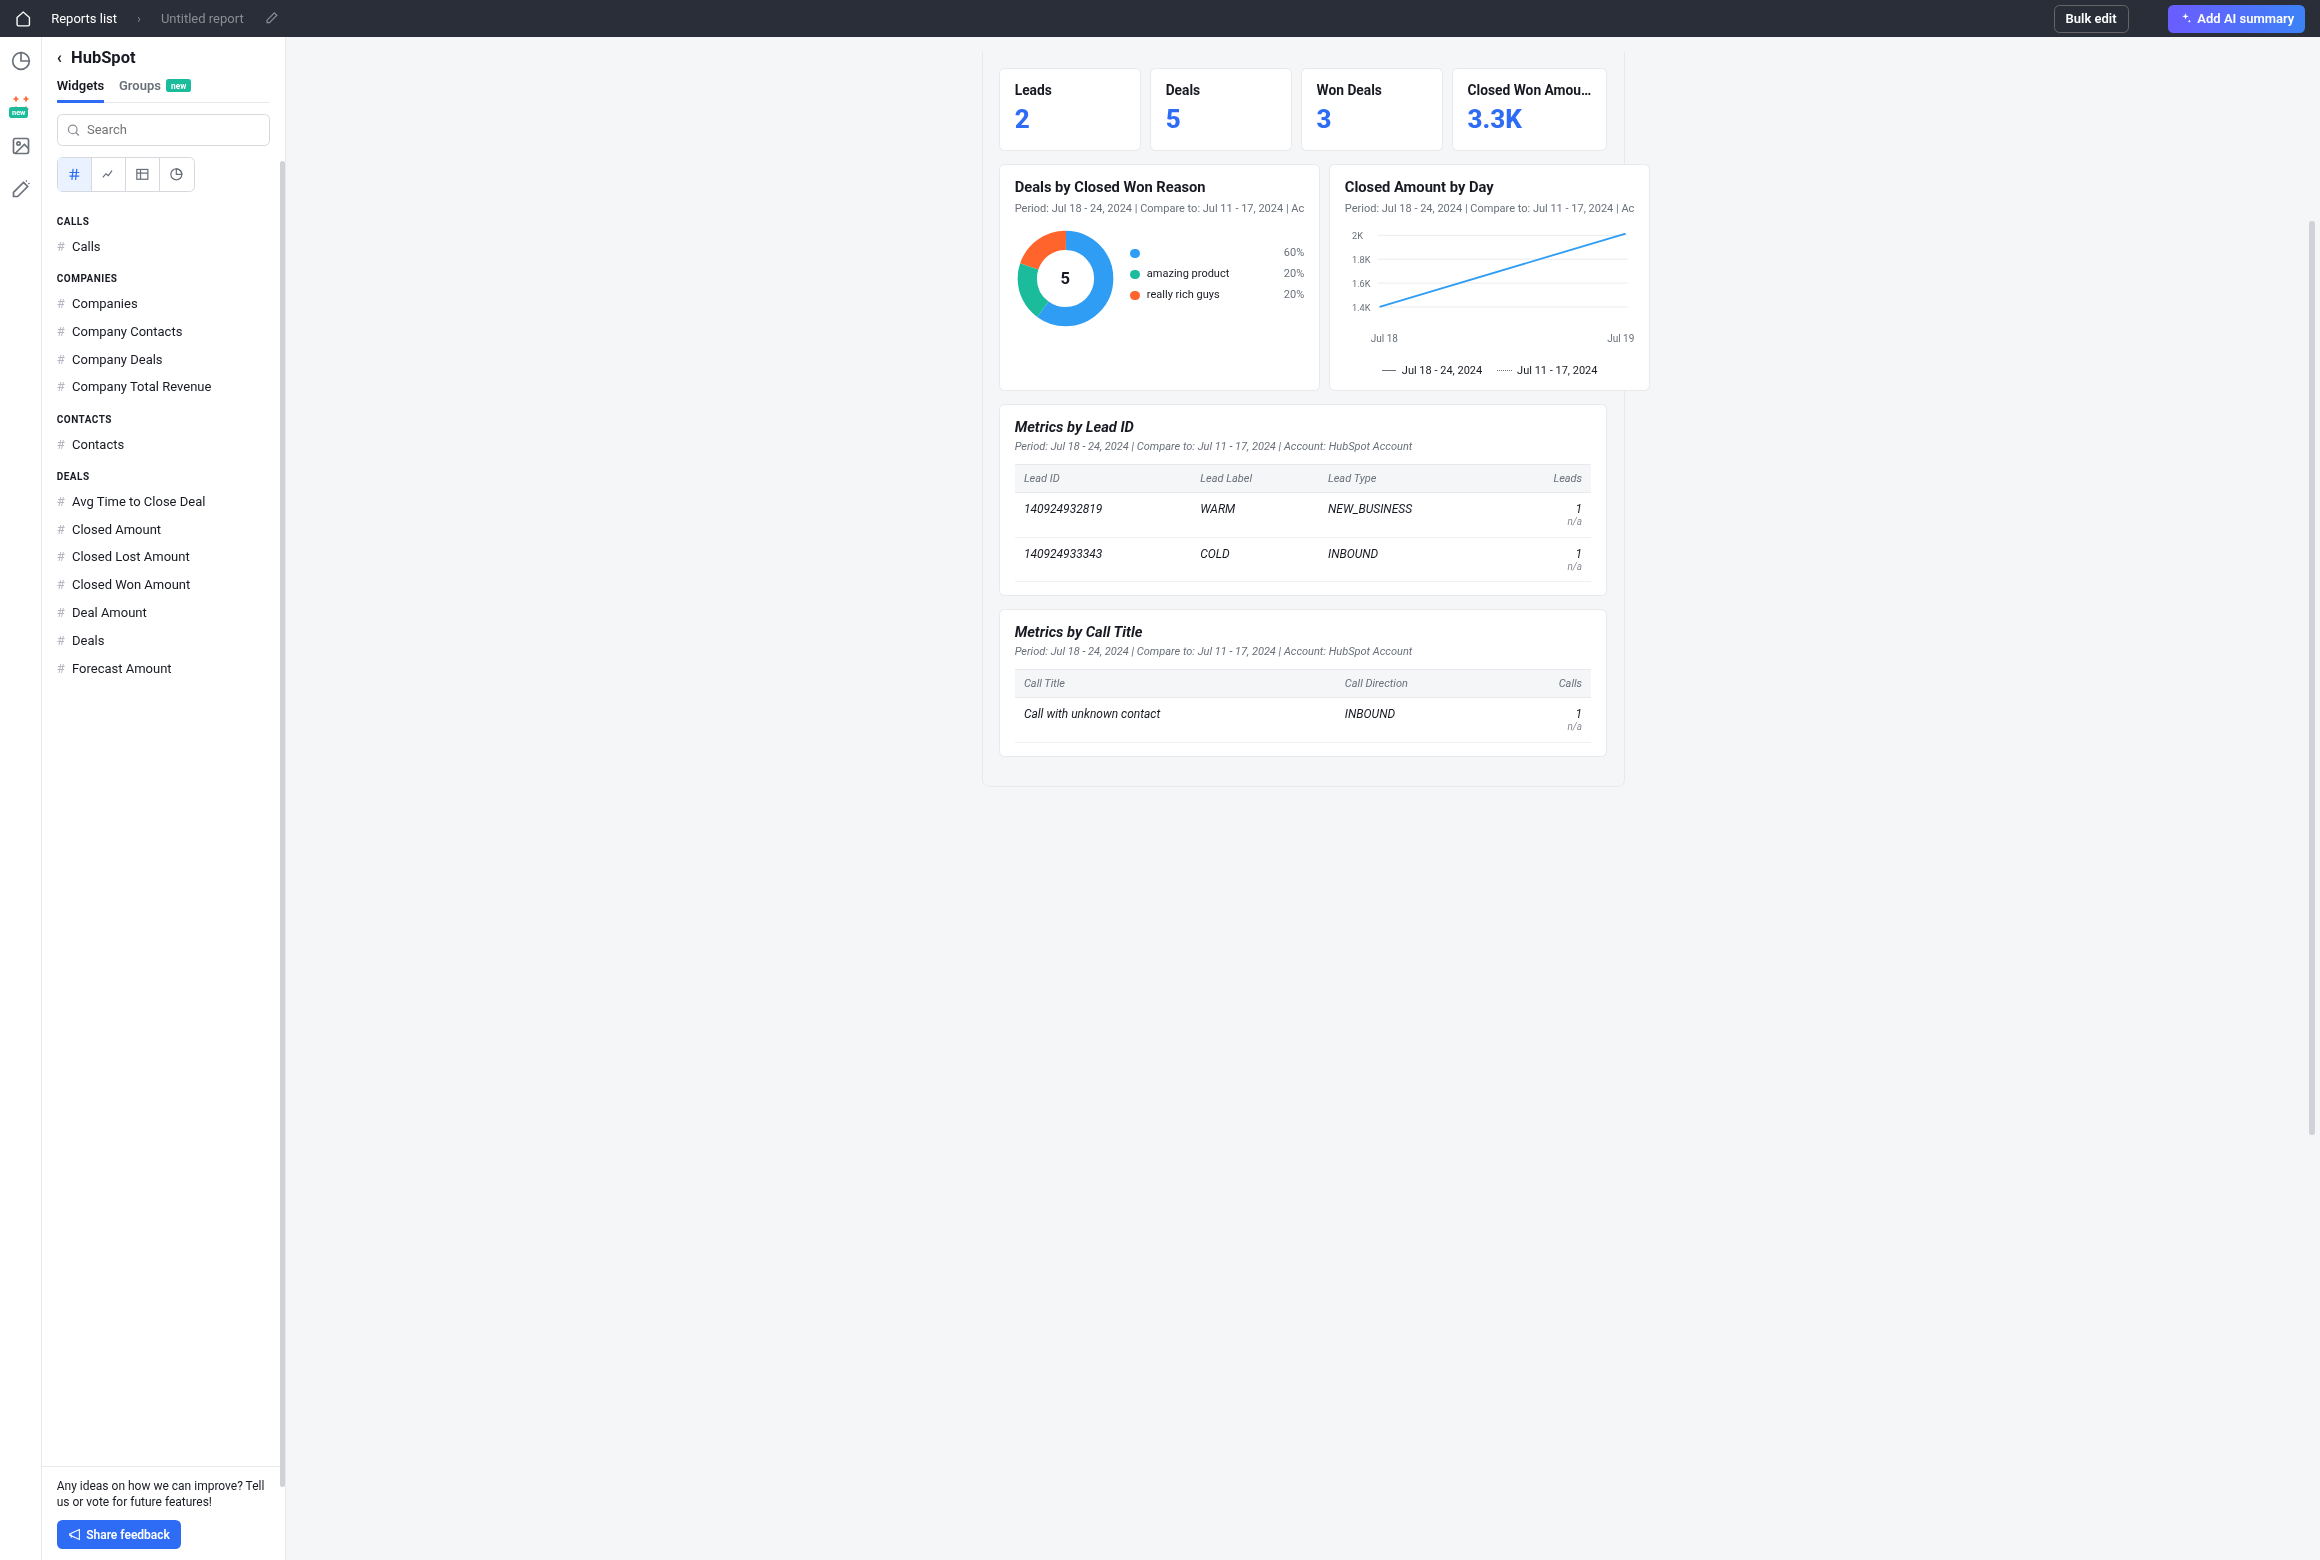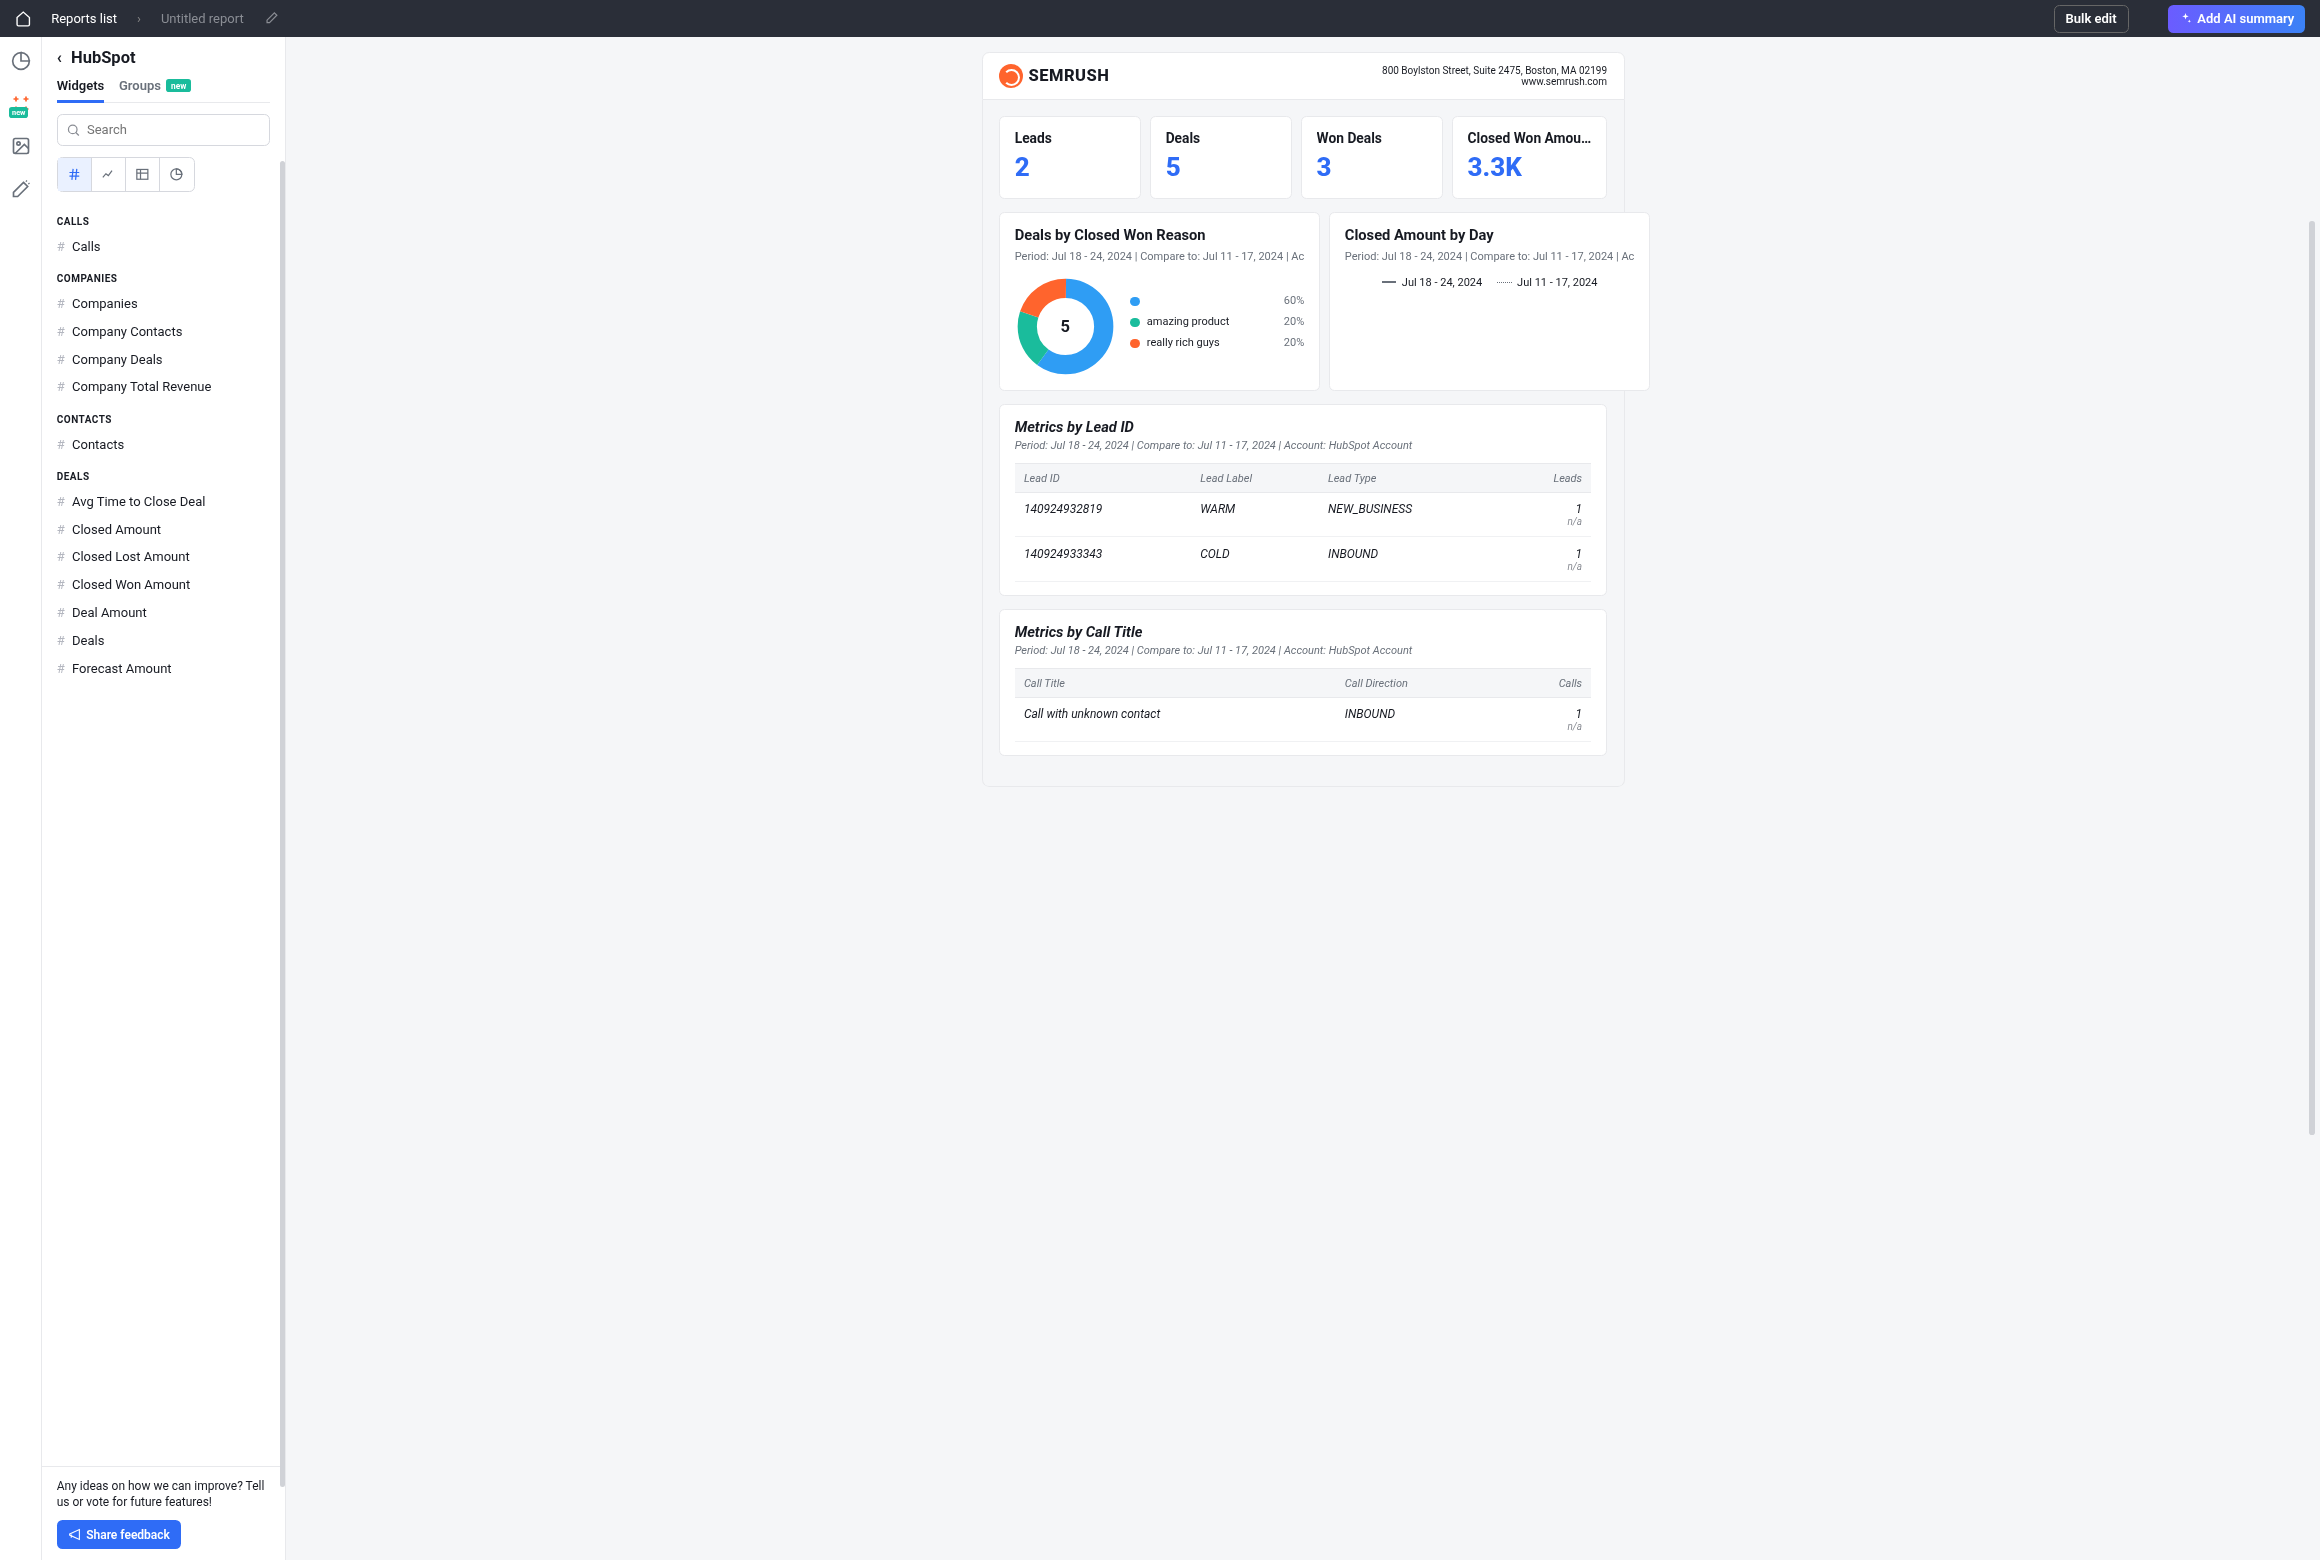--- a/index.html
+++ b/index.html
@@ -254,30 +254,20 @@
               <path d="M3 11l18-8v18L3 13z M6 12v6"></path>
             </svg>
           <span>Share feedback</span>
         </button>
       </div>
       <div class="sb-scroll"></div>
     </div>
 
     <div class="canvas">
       <div class="report-outer">
-        <div class="page-head">
-          <div class="logo">
-            <div class="logo-ic"></div>
-            <span>SEMRUSH</span>
-          </div>
-          <div class="head-right">
-            <div>800 Boylston Street, Suite 2475, Boston, MA 02199</div>
-            <div>www.semrush.com</div>
-          </div>
-        </div>
         <div class="report-body">
           <div class="stat-row" id="stat-row">
               <div class="stat-card">
                 <div class="stat-label">Leads</div>
                 <div class="stat-val">2</div>
               </div>
               <div class="stat-card">
                 <div class="stat-label">Deals</div>
                 <div class="stat-val">5</div>
               </div>
@@ -320,20 +310,37 @@
                       <div class="leg-name">really rich guys</div>
                       <div class="leg-val">20%</div>
                     </div>
                   </div>
               </div>
             </div>
 
             <div class="card">
               <h3>Closed Amount by Day</h3>
               <div class="sub">Period: Jul 18 - 24, 2024 | Compare to: Jul 11 - 17, 2024 | Ac</div>
+              <div class="linechart">
+                <svg viewBox="0 0 300 110">
+                  <text x="0" y="12" class="ytick">2K</text>
+                  <text x="0" y="38" class="ytick">1.8K</text>
+                  <text x="0" y="64" class="ytick">1.6K</text>
+                  <text x="0" y="90" class="ytick">1.4K</text>
+                  <line x1="28" y1="8" x2="300" y2="8" stroke="#e8e9ec"></line>
+                  <line x1="28" y1="34" x2="300" y2="34" stroke="#e8e9ec"></line>
+                  <line x1="28" y1="60" x2="300" y2="60" stroke="#e8e9ec"></line>
+                  <line x1="28" y1="86" x2="300" y2="86" stroke="#e8e9ec"></line>
+                  <line x1="30" y1="86" x2="298" y2="6" stroke="#2f9df4" stroke-width="2"></line>
+                </svg>
+                <div class="xaxis">
+                  <span>Jul 18</span>
+                  <span>Jul 19</span>
+                </div>
+              </div>
               <div class="chart-legend">
                 <div class="cl-item">
                     <div class="cl-line"></div>
                     <span>Jul 18 - 24, 2024</span>
                   </div>
                 <div class="cl-item">
                     <div class="cl-dots"></div>
                     <span>Jul 11 - 17, 2024</span>
                   </div>
               </div>

